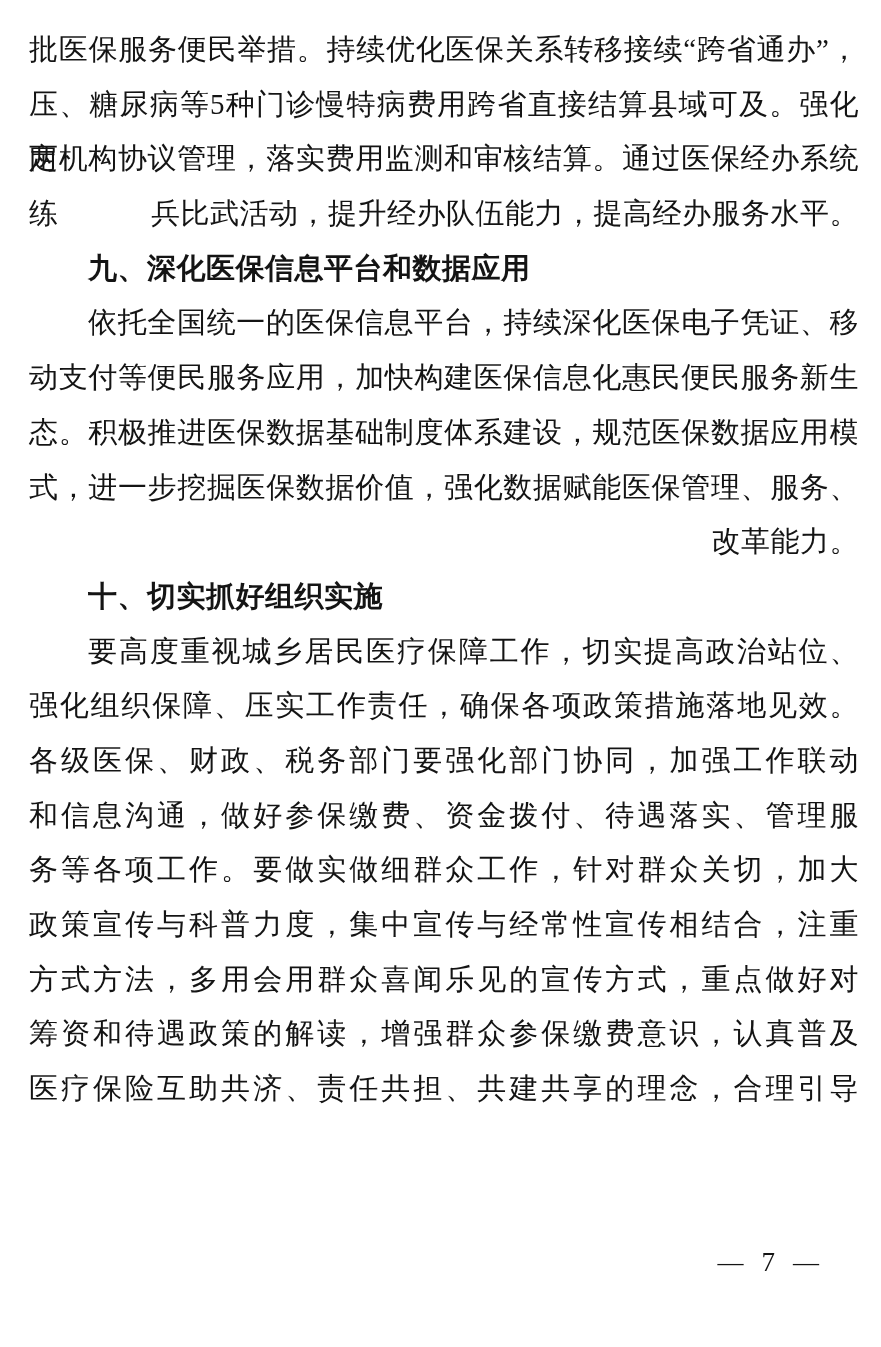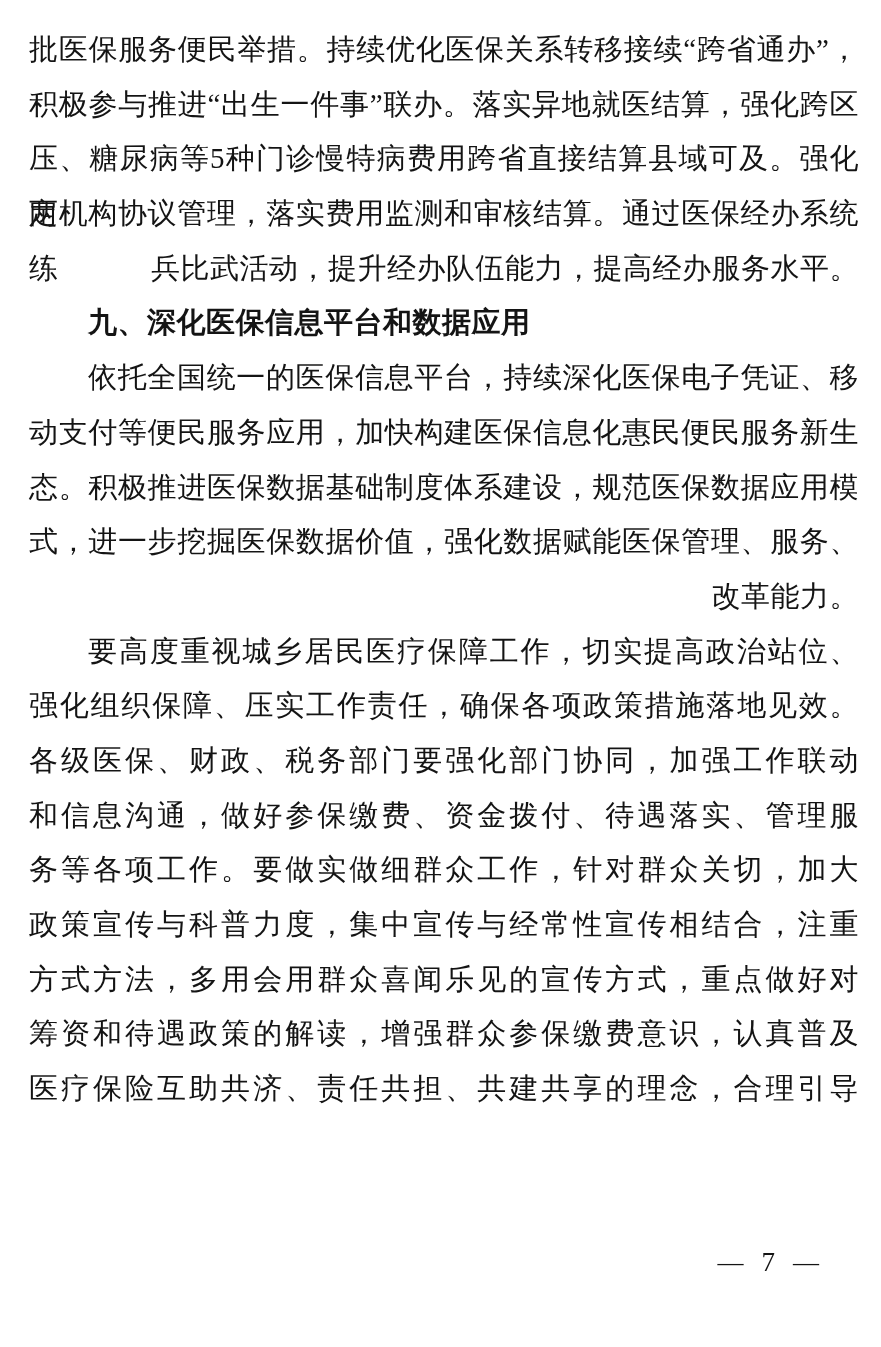--- a/index.html
+++ b/index.html
@@ -66,30 +66,30 @@
   .footer .pnum { font-size: 27px; }
 </style>
 </head>
 <body>
 
 <div class="page">
 
   <div class="content">
 
   <div class="line justified">批医保服务便民举措。持续优化医保关系转移接续“跨省通办”，</div>
-      <div class="line justified">积极参与推进“出生一件事”联办。落实异地就医结算，强化跨区</div>
       <div class="line justified">压、糖尿病等5种门诊慢特病费用跨省直接结算县域可及。强化两</div>
       <div class="line justified">定机构协议管理，落实费用监测和审核结算。通过医保经办系统练</div>
       <div class="line plain">兵比武活动，提升经办队伍能力，提高经办服务水平。</div>
       <div class="line heading">九、深化医保信息平台和数据应用</div>
       <div class="line justified-indent">依托全国统一的医保信息平台，持续深化医保电子凭证、移</div>
       <div class="line justified">动支付等便民服务应用，加快构建医保信息化惠民便民服务新生</div>
       <div class="line justified">态。积极推进医保数据基础制度体系建设，规范医保数据应用模</div>
       <div class="line justified">式，进一步挖掘医保数据价值，强化数据赋能医保管理、服务、</div>
       <div class="line plain">改革能力。</div>
+      <div class="line heading">十、切实抓好组织实施</div>
       <div class="line justified-indent">要高度重视城乡居民医疗保障工作，切实提高政治站位、</div>
       <div class="line justified">强化组织保障、压实工作责任，确保各项政策措施落地见效。</div>
       <div class="line justified">各级医保、财政、税务部门要强化部门协同，加强工作联动</div>
       <div class="line justified">和信息沟通，做好参保缴费、资金拨付、待遇落实、管理服</div>
       <div class="line justified">务等各项工作。要做实做细群众工作，针对群众关切，加大</div>
       <div class="line justified">政策宣传与科普力度，集中宣传与经常性宣传相结合，注重</div>
       <div class="line justified">方式方法，多用会用群众喜闻乐见的宣传方式，重点做好对</div>
       <div class="line justified">筹资和待遇政策的解读，增强群众参保缴费意识，认真普及</div>
       <div class="line justified">医疗保险互助共济、责任共担、共建共享的理念，合理引导</div>
     </div>

